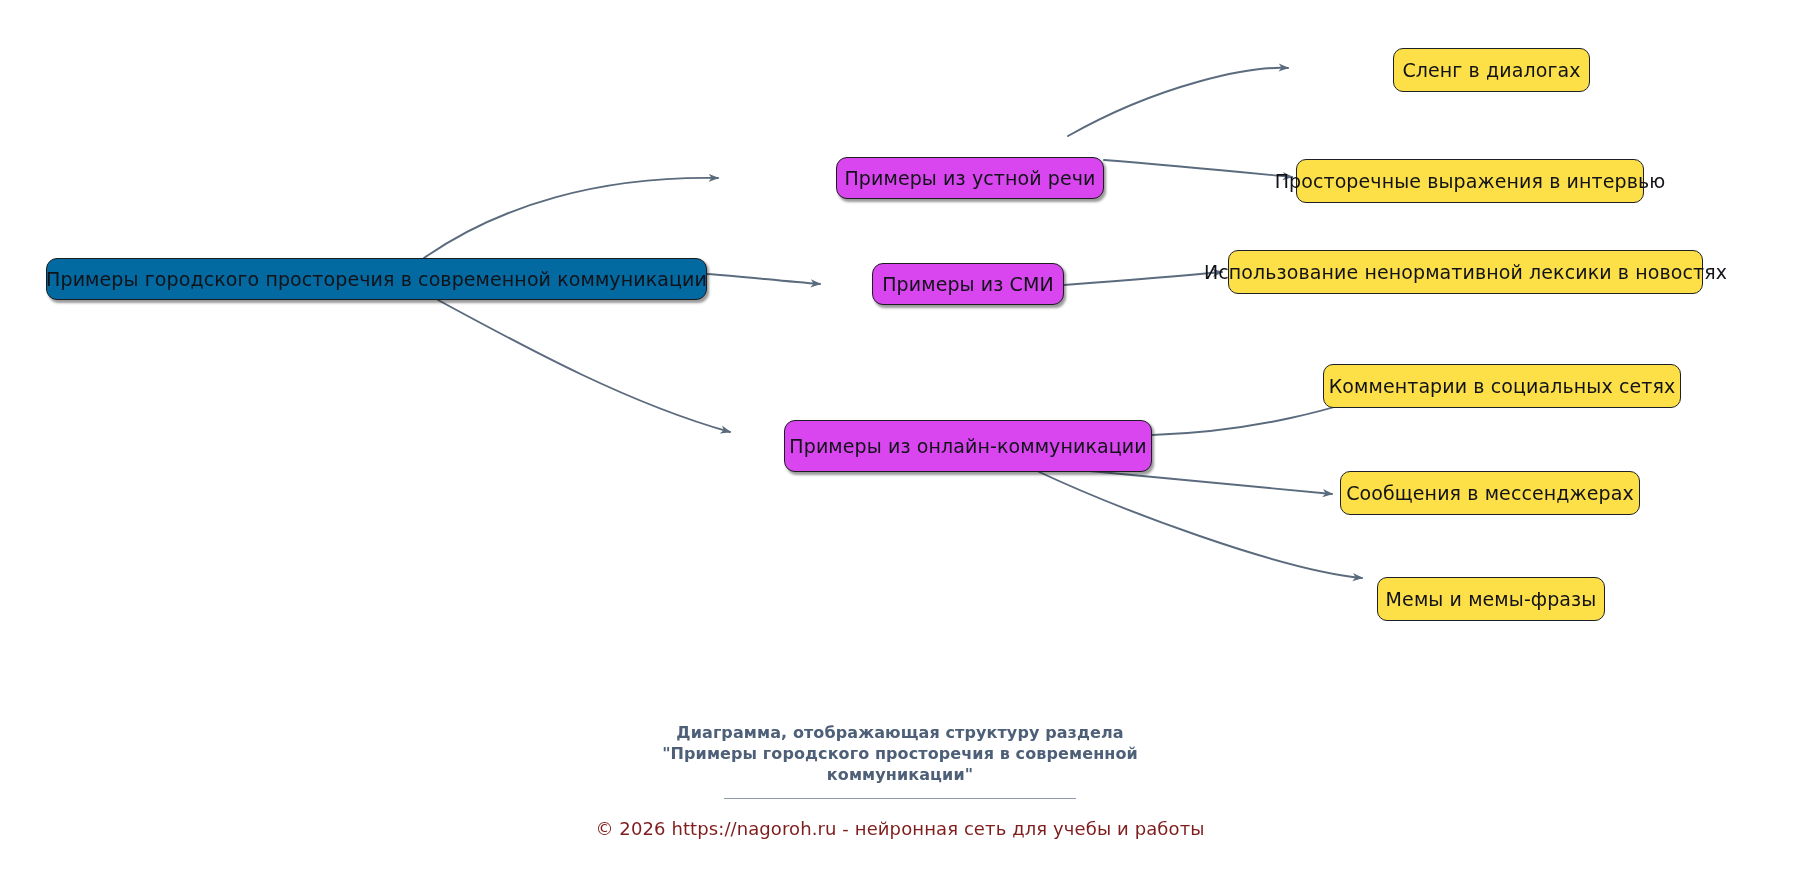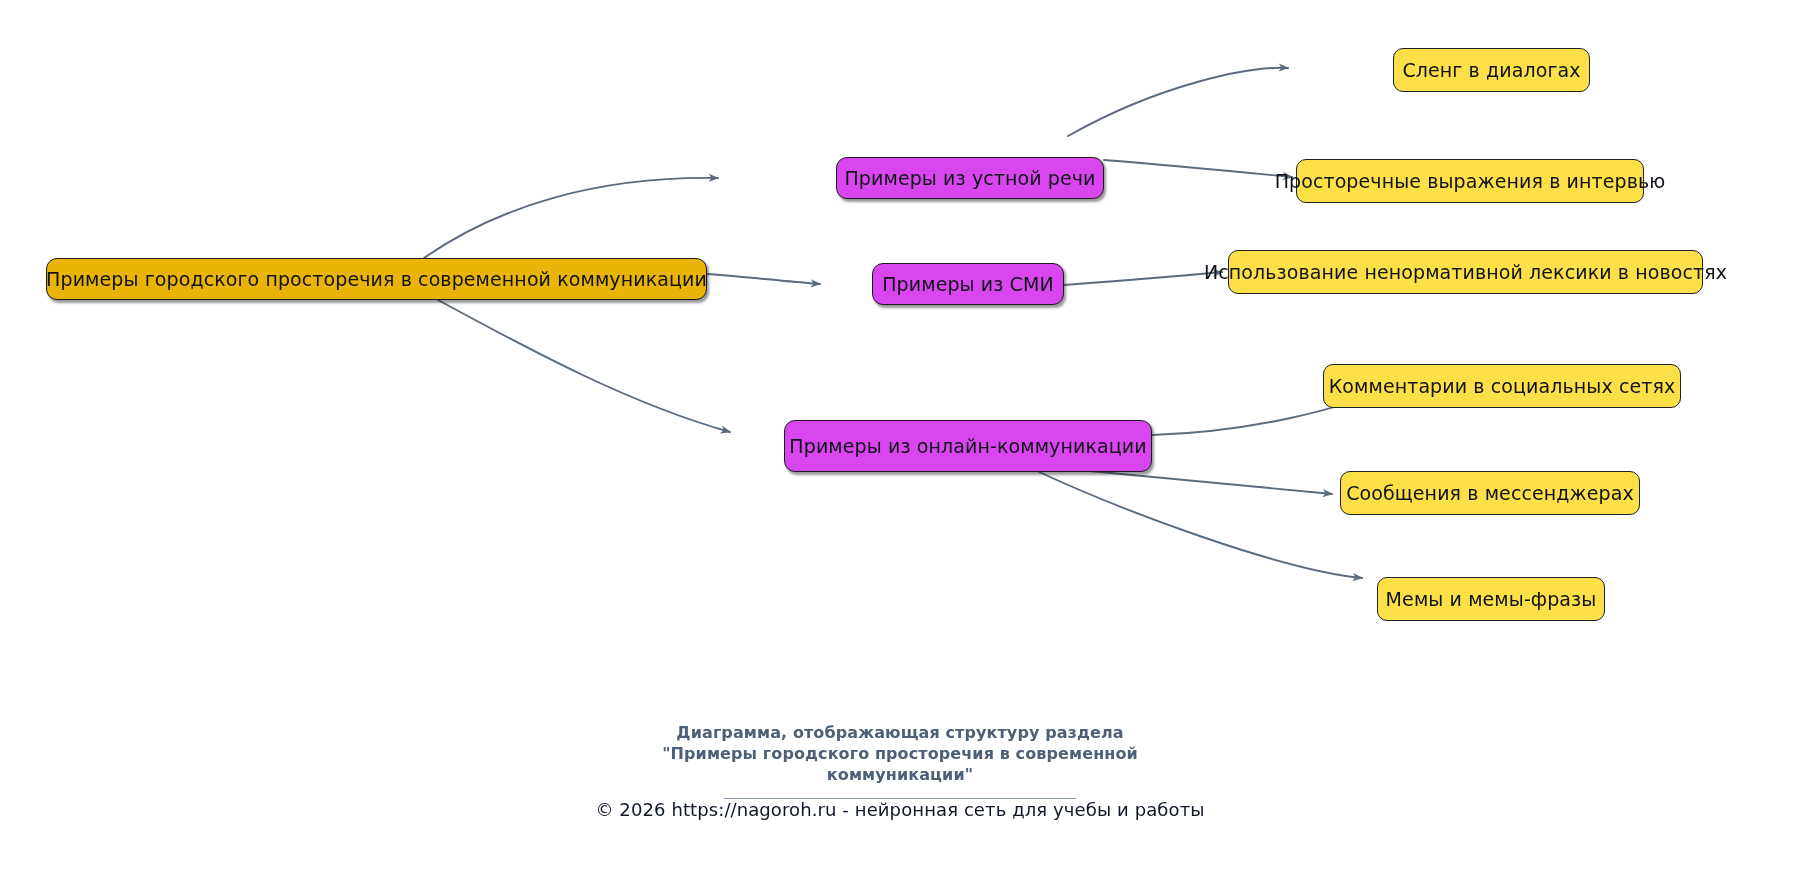--- a/index.html
+++ b/index.html
@@ -42,21 +42,21 @@
     justify-content: center;
     white-space: nowrap;
     border-radius: 9px;
     font-size: 19px;
     line-height: 1;
     color: #111318;
     letter-spacing: 0.1px;
   }
 
   .node-root {
-    background: #eab308;
+    background: #0369a1;
     border: 1.4px solid #1b1d21;
     box-shadow: 2px 2.5px 2.5px rgba(30,30,30,0.45);
     padding: 0 14px;
     border-radius: 11px;
   }
 
   .node-branch {
     background: #d946ef;
     border: 1.4px solid #1b1d21;
     box-shadow: 2px 2.5px 2.5px rgba(30,30,30,0.45);
@@ -93,22 +93,23 @@
     letter-spacing: 0.1px;
     margin-top: 16px;
   }
   #caption-rule {
     width: 352px;
     height: 0;
     margin: 13px auto 0 auto;
     border-top: 1.3px solid #8e9bac;
   }
   #footer-text {
+    margin-top: 19px;
     font-size: 18px;
-    color: #0f172a;
+    color: #7f1d1d;
     letter-spacing: 0.1px;
   }
 </style>
 </head>
 <body>
 
 <div id="diagram-canvas">
 
   <svg id="edges-layer" viewBox="0 0 1800 896" width="1800" height="896" xmlns="http://www.w3.org/2000/svg">
     <defs>

